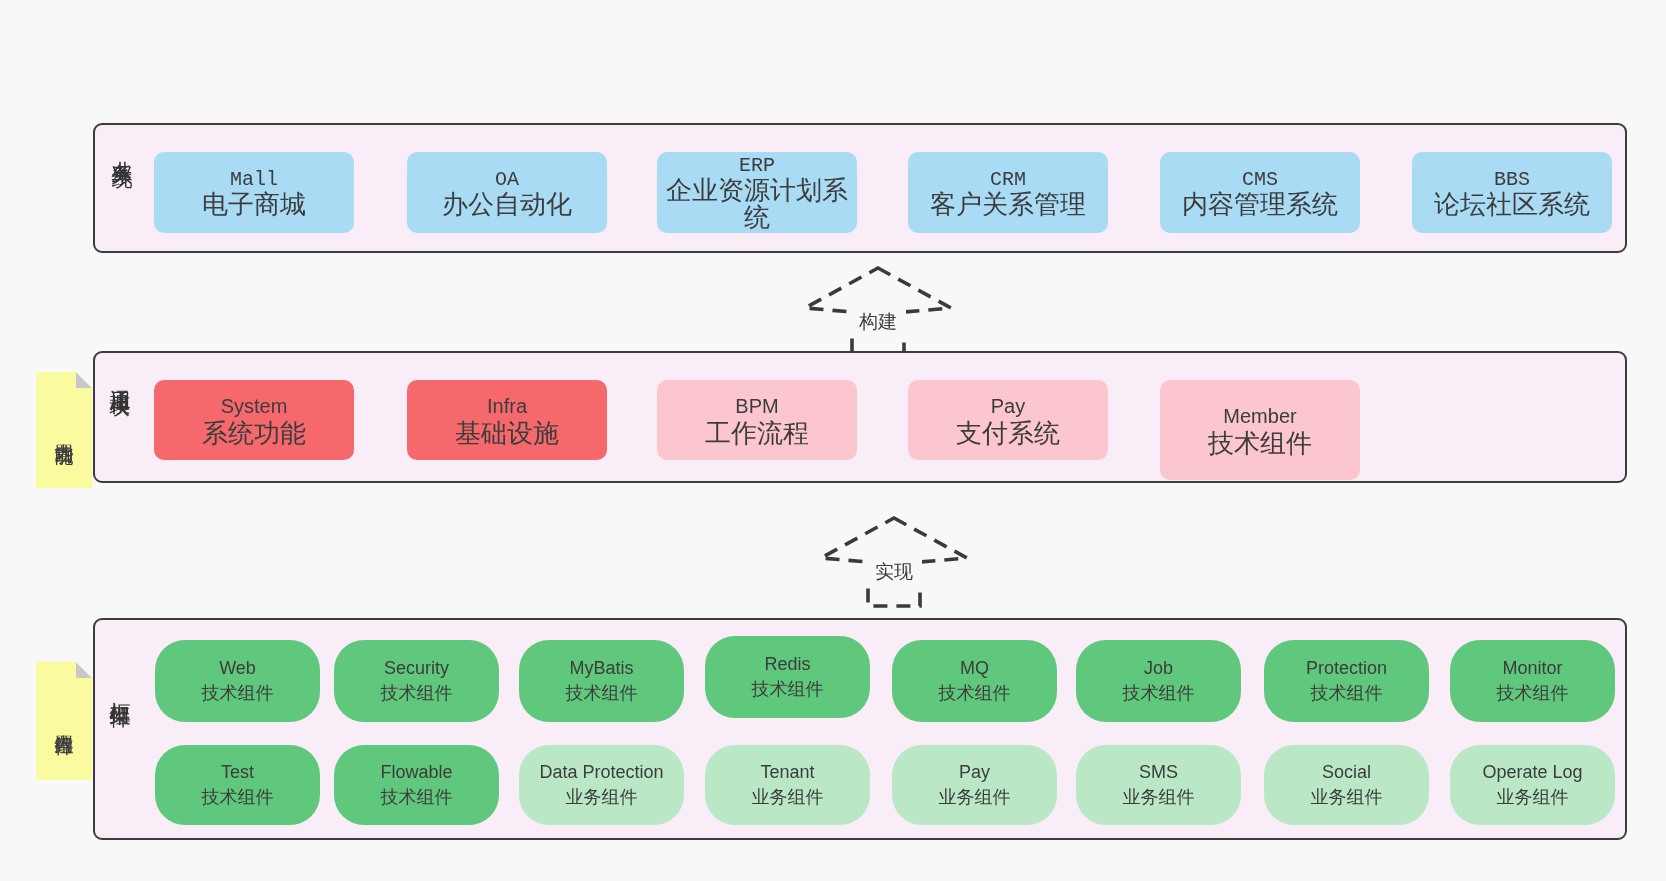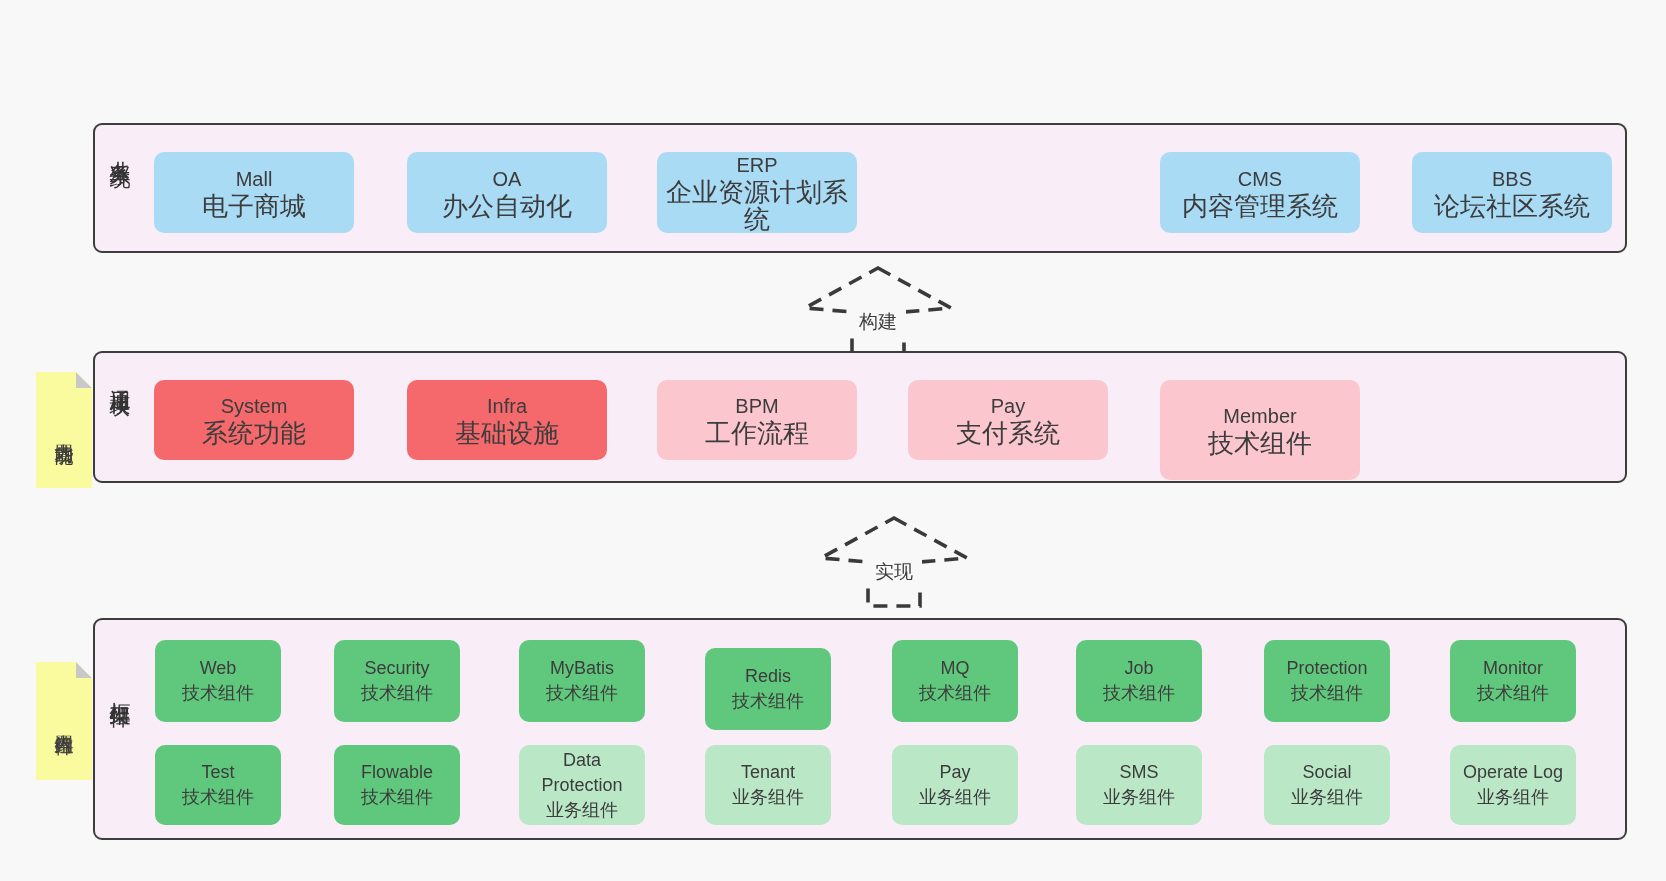--- a/index.html
+++ b/index.html
@@ -4,21 +4,21 @@
 <style>
   * { margin:0; padding:0; box-sizing:border-box; }
   html,body { background:#f8f8f8; }
   body { font-family:"Liberation Sans","DejaVu Sans",sans-serif; color:#3c3c3c; }
   .canvas { position:relative; width:1666px; height:881px; background:#f8f8f8; overflow:hidden; }
 
   .section {
     position:absolute; left:93px; width:1534px;
     background:#f9edf8; border:2px solid #3d3d3d; border-radius:9px;
   }
-  #sec-business   { top:123px; height:130px; }
+  #sec-business   { top:123px; height:130px;font-family:Liberation Mono, monospace; }
   #sec-modules    { top:351px; height:132px; }
   #sec-components { top:618px; height:222px; }
 
   .vlabel {
     position:absolute; left:9px; width:32px;
     writing-mode:vertical-rl; text-orientation:upright;
     font-size:21px; line-height:32px; letter-spacing:2px; color:#333;
     text-align:center;
   }
   #sec-business .vlabel   { top:19px; }
@@ -26,21 +26,21 @@
   #sec-components .vlabel { top:65px; }
 
   .box {
     position:absolute; border-radius:10px;
     display:flex; flex-direction:column; justify-content:center; align-items:center;
     text-align:center; padding:4px 6px;
   }
   .box .l1 { font-size:20px; line-height:27px; }
   .box .l2 { font-size:26px; line-height:27px; }
   .w200 { width:200px; height:81px; }
-  .w150 { width:126px; }
+  .w150 { width:165px;border-radius:30px; }
   .h82  { height:82px; }
   .h80  { height:80px; }
   .w150 .l1, .w150 .l2 { font-size:18px; line-height:25px; }
 
   .blue       { background:#a9dbf5; }
   .red        { background:#f5696d; }
   .pink       { background:#fbc6ce; }
   .green      { background:#60c87d; }
   .lightgreen { background:#bae7c6; }
 
@@ -80,20 +80,24 @@
       <div class="l2">电子商城</div>
     </div>
     <div class="box blue w200" style="left:312px;top:27px">
       <div class="l1">OA</div>
       <div class="l2">办公自动化</div>
     </div>
     <div class="box blue w200" style="left:562px;top:27px">
       <div class="l1">ERP</div>
       <div class="l2">企业资源计划系统</div>
     </div>
+    <div class="box blue w200" style="left:813px;top:27px">
+      <div class="l1">CRM</div>
+      <div class="l2">客户关系管理</div>
+    </div>
     <div class="box blue w200" style="left:1317px;top:27px">
       <div class="l1">BBS</div>
       <div class="l2">论坛社区系统</div>
     </div>
     <div class="box blue w200" style="left:1065px;top:27px">
       <div class="l1">CMS</div>
       <div class="l2">内容管理系统</div>
     </div>
   </div>
 
@@ -151,21 +155,21 @@
       <div class="l2">技术组件</div>
     </div>
     <div class="box green w150 h82" style="left:239px;top:20px">
       <div class="l1">Security</div>
       <div class="l2">技术组件</div>
     </div>
     <div class="box green w150 h82" style="left:424px;top:20px">
       <div class="l1">MyBatis</div>
       <div class="l2">技术组件</div>
     </div>
-    <div class="box green w150 h82" style="left:610px;top:28px">
+    <div class="box green w150 h82" style="left:610px;top:16px">
       <div class="l1">Redis</div>
       <div class="l2">技术组件</div>
     </div>
     <div class="box green w150 h82" style="left:797px;top:20px">
       <div class="l1">MQ</div>
       <div class="l2">技术组件</div>
     </div>
     <div class="box green w150 h82" style="left:981px;top:20px">
       <div class="l1">Job</div>
       <div class="l2">技术组件</div>

